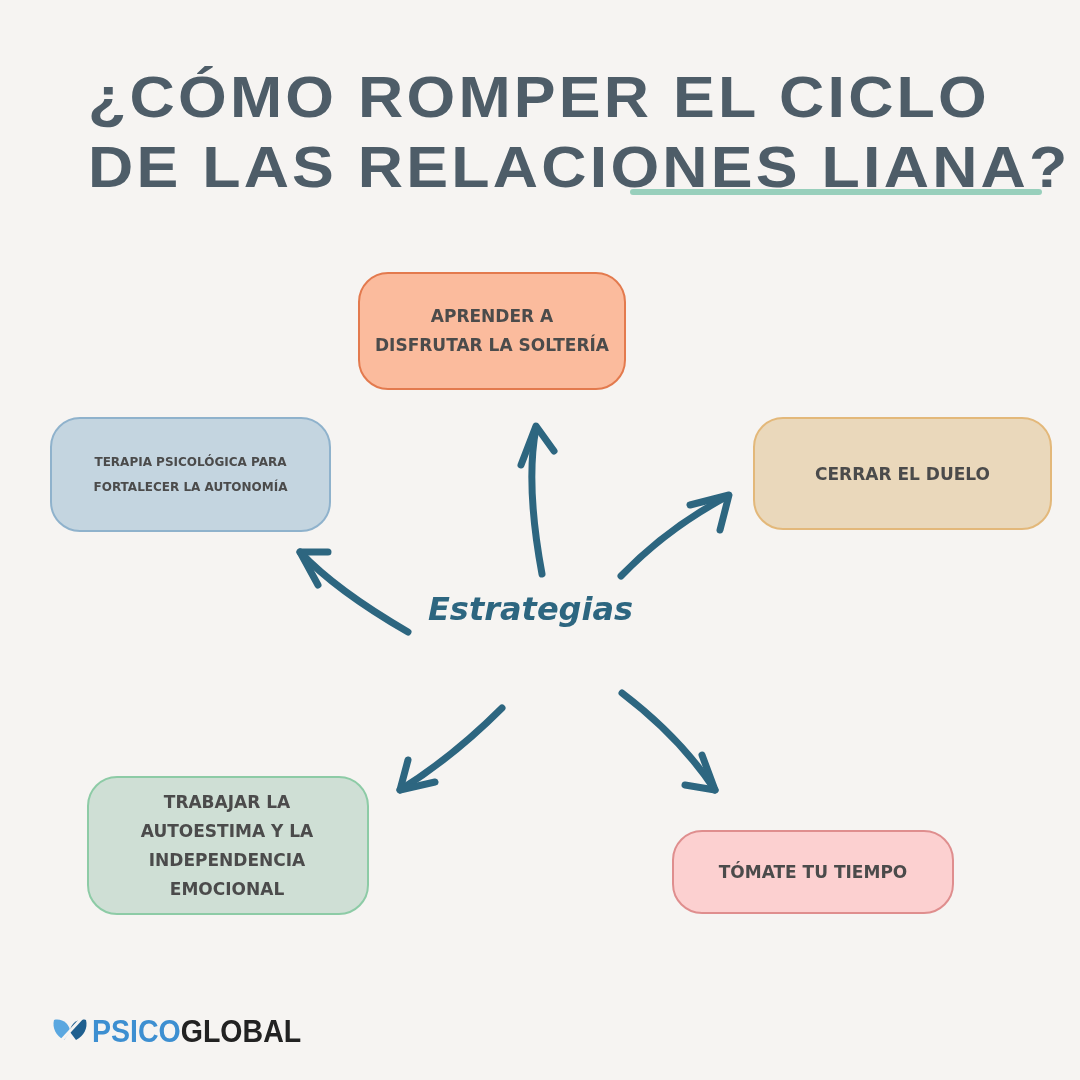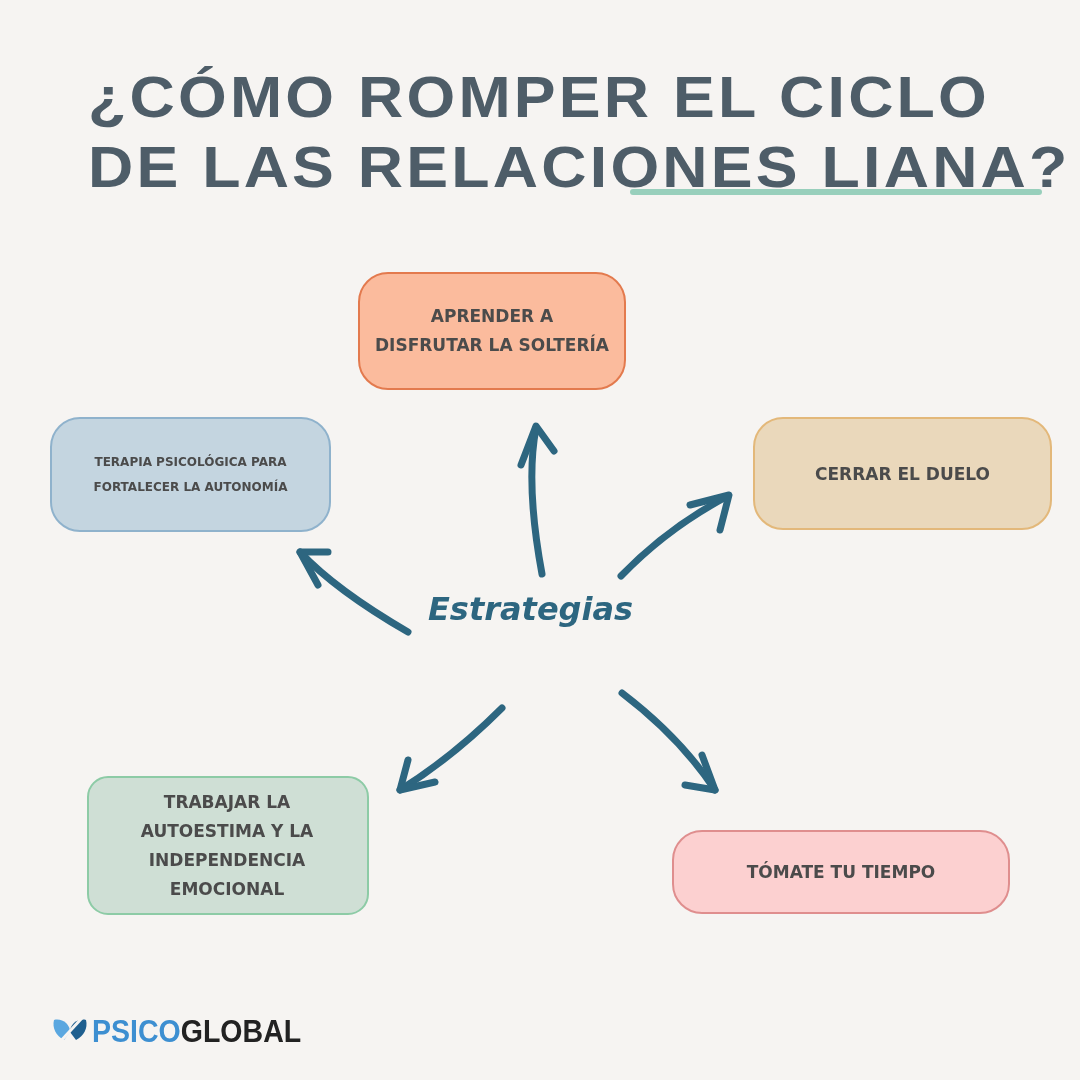--- a/index.html
+++ b/index.html
@@ -25,22 +25,22 @@
     position: absolute; border-radius: 30px; border: 2px solid;
     display: flex; align-items: center; justify-content: center;
     text-align: center; font-family: "DejaVu Sans", sans-serif;
     font-weight: 700; color: #4b4b4b; padding: 0 14px;
   }
   .box span { display: block; }
 
   #box-top { left: 358px; top: 272px; width: 268px; height: 118px; background: #fbbb9d; border-color: #e37a4e; font-size: 17px; line-height: 29px; }
   #box-left { left: 50px; top: 417px; width: 281px; height: 115px; background: #c4d5e0; border-color: #8fb2cc; font-size: 12px; line-height: 25px; padding: 0 6px; }
   #box-right { left: 753px; top: 417px; width: 299px; height: 113px; background: #ead8bb; border-color: #e3b87a; font-size: 17px; }
-  #box-bl { left: 87px; top: 776px; width: 282px; height: 139px; background: #cfdfd5; border-color: #8dcba6; font-size: 17px; line-height: 29px; padding-left: 30px; padding-right: 32px; border-radius: 21px; }
-  #box-br { left: 672px; top: 830px; width: 338px; height: 84px; background: #fcd0d0; border-color: #df8e8e; font-size: 17px; }
+  #box-bl { left: 87px; top: 776px; width: 282px; height: 139px; background: #cfdfd5; border-color: #8dcba6; font-size: 17px; line-height: 29px; padding-left: 30px; padding-right: 32px; }
+  #box-br { left: 672px; top: 830px; width: 282px; height: 84px; background: #fcd0d0; border-color: #df8e8e; font-size: 17px; }
 
   .center-label {
     position: absolute; left: 428px; top: 590px;
     font-family: "DejaVu Sans", sans-serif; font-weight: 700; font-style: italic;
     font-size: 32px; color: #2d6680; letter-spacing: 0px; white-space: nowrap;
   }
 
   svg.arrows { position: absolute; left: 0; top: 0; }
 
   .logo { position: absolute; left: 52px; top: 1014px; display: flex; align-items: flex-start; }

